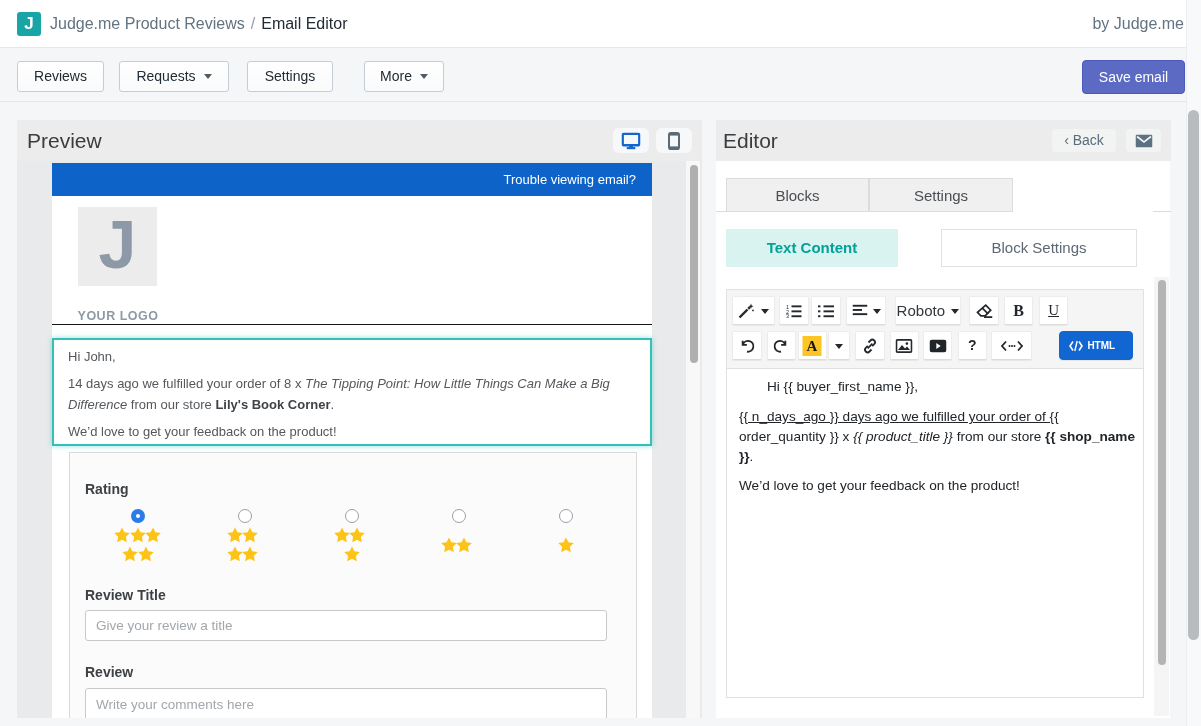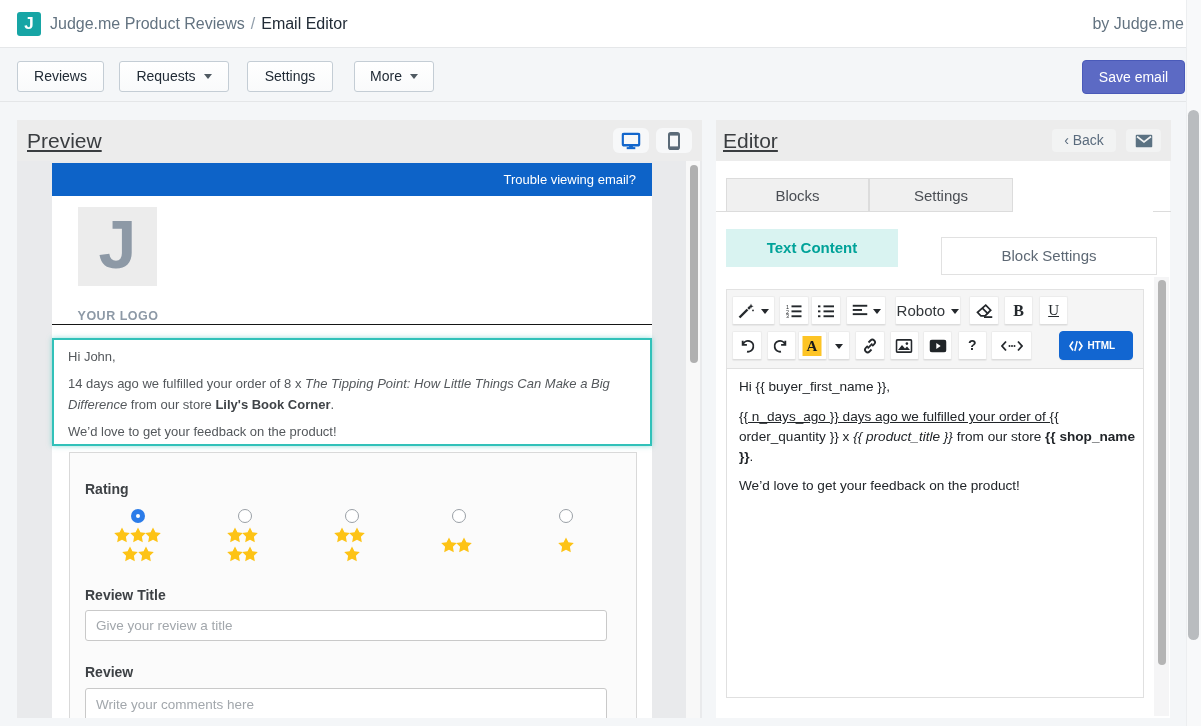--- a/index.html
+++ b/index.html
@@ -13,21 +13,21 @@
 .crumb .cur{color:#212b36;}
 .byjm{position:absolute;right:17px;top:0;height:48px;line-height:48px;font-size:16px;color:#637381;}
 
 .tb-line{position:absolute;left:0;top:101px;width:1201px;height:1px;background:#e4e6e8;}
 .pbtn{position:absolute;top:61px;height:31px;box-sizing:border-box;background:linear-gradient(#ffffff,#f9fafb);border:1px solid #c4cdd5;border-radius:3px;font-size:14px;color:#212b36;text-align:center;line-height:29px;}
 .caret{display:inline-block;width:0;height:0;border-left:4px solid transparent;border-right:4px solid transparent;border-top:5px solid #505a62;vertical-align:2px;margin-left:8px;}
 .savebtn{position:absolute;left:1082px;top:60px;width:103px;height:34px;background:#5c6ac4;border:1px solid #4a5ab9;box-sizing:border-box;border-radius:4px;color:#fff;font-size:14px;text-align:center;line-height:32px;}
 
 .pv{position:absolute;left:17px;top:120px;width:685px;height:598px;}
 .pvhead{position:absolute;left:0;top:0;width:685px;height:41px;background:#ececec;}
-.ptitle{position:absolute;left:10px;top:0;height:41px;line-height:41px;font-size:21px;color:#3a3d40;text-decoration:underline;}
+.ptitle{position:absolute;left:10px;top:0;height:41px;line-height:41px;font-size:21px;color:#3a3d40;}
 .devbtn{position:absolute;top:8px;height:25px;background:#f7f8f9;border-radius:6px;}
 .pvbody{position:absolute;left:0;top:41px;width:685px;height:557px;background:#e9eaec;overflow:hidden;}
 
 .email-white{position:absolute;left:35px;top:2px;width:600px;height:555px;background:#fff;}
 .bluebar{position:absolute;left:35px;top:2px;width:600px;height:33px;background:#0d63c8;box-sizing:border-box;color:#fff;font-size:13px;text-align:right;line-height:33px;padding-right:16px;}
 .logosq{position:absolute;left:61px;top:46px;width:79px;height:79px;background:#ececec;color:#8d99a6;font-weight:bold;font-size:68px;text-align:center;line-height:74px;}
 .yourlogo{position:absolute;left:58px;top:128px;width:86px;text-align:center;color:#8d99a6;font-weight:bold;font-size:12.5px;letter-spacing:0.5px;margin-top:20px;}
 .blkline{position:absolute;left:35px;top:163px;width:600px;height:1px;background:#161616;}
 .tealbox{position:absolute;left:35px;top:177px;width:600px;height:108px;box-sizing:border-box;border:2px solid #31c1b9;background:#fff;box-shadow:0 0 5px rgba(49,193,185,.55);}
 .ptext{position:absolute;left:51px;font-size:13px;line-height:21px;color:#54585c;}
@@ -74,21 +74,21 @@
   </svg>
 
   <div class="hdr"></div>
   <div class="logo">J</div>
   <div class="crumb">Judge.me Product Reviews<span class="sl">/</span><span class="cur">Email Editor</span></div>
   <div class="byjm">by Judge.me</div>
 
   <div class="pbtn" style="left:17px;width:87px;">Reviews</div>
   <div class="pbtn" style="left:119px;width:110px;">Requests<span class="caret"></span></div>
   <div class="pbtn" style="left:247px;width:86px;">Settings</div>
-  <div class="pbtn" style="left:354px;width:80px;">More<span class="caret"></span></div>
+  <div class="pbtn" style="left:364px;width:80px;">More<span class="caret"></span></div>
   <div class="savebtn">Save email</div>
   <div class="tb-line"></div>
 
   <div class="pv">
     <div class="pvhead">
       <div class="ptitle">Preview</div>
       <div class="devbtn" style="left:596px;width:36px;">
         <svg width="19" height="17" viewBox="0 0 19 17">
           <rect x="1.2" y="1.2" width="16.6" height="11.6" rx="1.6" fill="none" stroke="#1266cc" stroke-width="2.4"></rect>
           <rect x="7.6" y="12.8" width="3.8" height="2.4" fill="#1266cc"></rect>
@@ -187,21 +187,21 @@
           <rect x="0" y="0" width="17" height="13" rx="1.5" fill="#5b7282"></rect>
           <polyline points="1.5,2 8.5,7.5 15.5,2" fill="none" stroke="#f2f3f3" stroke-width="1.6"></polyline>
         </svg>
       </div>
     </div>
     <div class="tab" style="left:10px;width:143px;">Blocks</div>
     <div class="tab" style="left:153px;width:144px;">Settings</div>
     <div class="tabline" style="left:0;width:297px;"></div>
     <div class="tabline" style="left:437px;width:18px;"></div>
     <div class="stab on" style="left:10px;width:172px;">Text Content</div>
-    <div class="stab off" style="left:225px;width:216px;margin-top:8px;">Block Settings</div>
+    <div class="stab off" style="left:225px;width:196px;">Block Settings</div>
     <div class="edtoolbar"></div>
 
     <div class="ebtn" style="left:16px;top:176px;width:42.5px;">
       <svg class="ico" style="left:13px" width="16" height="16" viewBox="0 0 16 16">
         <path d="M1.5 14.5 L9.5 6.5" stroke="#24282c" stroke-width="2.4"></path>
         <path d="M10.2 5.8l1.8-1.8" stroke="#24282c" stroke-width="2.4"></path>
         <path d="M13 0.6l.7 1.9 1.9.7-1.9.7-.7 1.9-.7-1.9-1.9-.7 1.9-.7z" fill="#24282c"></path>
         <circle cx="15" cy="7.4" r="0.9" fill="#24282c"></circle>
       </svg>
       <span class="caret" style="position:absolute;right:5px;top:12px;margin:0;border-top-color:#24282c;"></span>
@@ -297,21 +297,21 @@
     </div>
     <div class="ebtn" style="left:343.4px;top:211px;width:74px;background:#1266d1;border:1px solid #1266d1;border-radius:4px;color:#fff;">
       <svg style="position:absolute;left:9px;top:8px;" width="14" height="12" viewBox="0 0 14 12">
         <path d="M4 1.5 L1 6 L4 10.5" fill="none" stroke="#fff" stroke-width="1.6"></path>
         <path d="M10 1.5 L13 6 L10 10.5" fill="none" stroke="#fff" stroke-width="1.6"></path>
         <path d="M8.2 1 L5.8 11" stroke="#fff" stroke-width="1.4"></path>
       </svg>
       <span style="position:absolute;left:27px;top:0;font-size:10px;font-weight:bold;line-height:28px;">HTML</span>
     </div>
     <div class="edtext"></div>
-    <div class="eline" style="top:257px;">Hi {{ buyer_first_name }},</div>
+    <div class="eline" style="top:257px;margin-left:28px;">Hi {{ buyer_first_name }},</div>
     <div class="eline" style="top:287px;text-decoration:underline;">{{ n_days_ago }} days ago we fulfilled your order of {{</div>
     <div class="eline" style="top:307px;">order_quantity }} x <i>{{ product_title }}</i> from our store <b>{{ shop_name</b></div>
     <div class="eline" style="top:327px;"><b>}}</b>.</div>
     <div class="eline" style="top:356px;">We’d love to get your feedback on the product!</div>
 
     <div class="sbtrack" style="left:438px;top:157px;width:15px;height:439px;background:#f5f5f6;"></div>
     <div class="sbthumb" style="left:442px;top:159.5px;width:8px;height:385px;background:#b4b4b4;"></div>
   </div>
 
   <div class="sbtrack" style="left:1186px;top:0;width:15px;height:726px;background:#f8f9fa;border-left:1px solid #eceef0;"></div>

